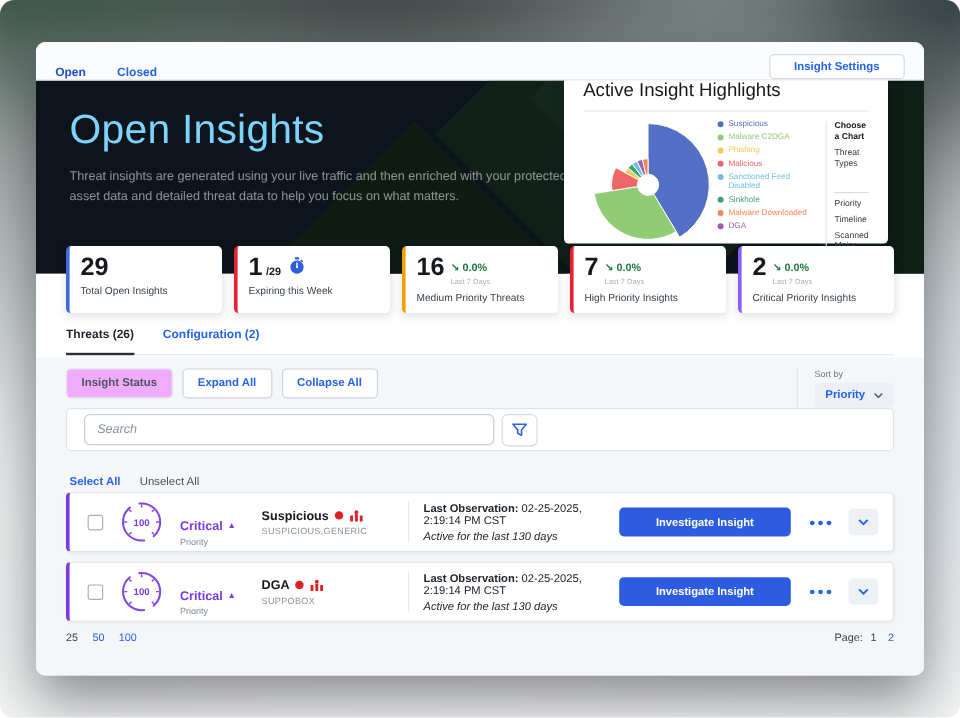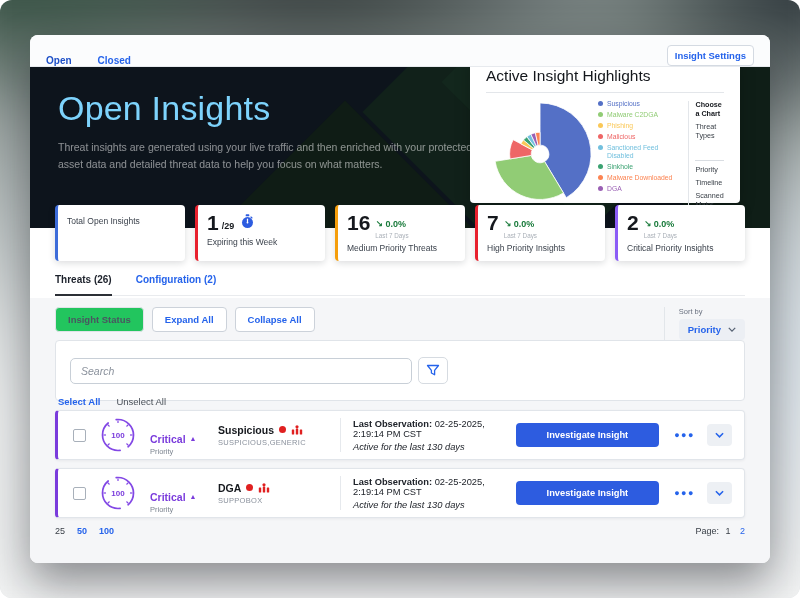--- a/index.html
+++ b/index.html
@@ -19,21 +19,21 @@
   }
   .window { position:absolute; left:30px; top:35px; width:740px; height:528px; background:#fff;
     border-radius:8px; overflow:hidden; box-shadow:0 20px 45px rgba(8,12,18,.45); }
 
   
   .topbar { position:absolute; top:0; left:0; right:0; height:32px; background:#fbfcfd;
     border-bottom:1px solid #e7eaee; display:flex; align-items:flex-end; padding:0 16px; z-index:30; }
   .toplink { font-size:10px; font-weight:bold; color:#2563eb; margin-right:26px; cursor:pointer; }
   .toplink.active { color:#1d4fc7; }
   .settings-btn { margin-left:auto; background:#fff; border:1px solid #d4dae2; border-radius:4px;
-    padding:4px 7px; font-size:9.5px; font-weight:bold; color:#2563eb; cursor:pointer; }
+    padding:4px 20px; font-size:9.5px; font-weight:bold; color:#2563eb; cursor:pointer; }
 
   
   .hero { position:absolute; top:32px; left:0; right:0; height:161px; background:#0d141c; overflow:hidden; z-index:1; }
   .diamond { position:absolute; transform:rotate(45deg); }
   .d1 { left:380px; top:-70px; width:230px; height:230px; background:#11211a; }
   .d2 { left:598px; top:-130px; width:300px; height:300px; background:#0f1e17; }
   .d3 { left:215px; top:75px; width:200px; height:200px; background:#0f1c15; }
   .d4 { left:455px; top:-90px; width:210px; height:210px; background:transparent; border:26px solid #13271d; }
   .hero-text { position:absolute; left:28px; top:22px; z-index:2; }
   .hero-title { color:#7dd3fc; font-size:34px; font-weight:500; letter-spacing:.2px; }
@@ -74,31 +74,31 @@
     border-bottom:1px solid #e9ebee; z-index:5; }
   .tab { font-size:10px; font-weight:bold; padding-bottom:9px; cursor:pointer; }
   .tab.active { color:#1c212b; border-bottom:2px solid #2b2f36; margin-bottom:-1px; }
   .tab.inactive { color:#2563eb; }
 
   .lower { position:absolute; left:0; right:0; top:263px; bottom:0; background:#f5f6f8; z-index:4; }
 
   
   .toolbar { position:absolute; left:25px; right:25px; top:9px; display:flex; align-items:flex-start; }
   .tb-btn { font-size:9.5px; font-weight:bold; border-radius:4px; padding:6px 12px; margin-right:8px; cursor:pointer; }
-  .tb-gray { background:#22c55e; color:#4a5560; border:1px solid #e0e3e8; }
+  .tb-gray { background:#f0abfc; color:#4a5560; border:1px solid #e0e3e8; }
   .tb-outline { background:#fff; color:#2563eb; border:1px solid #ccd2da; }
   .sort-wrap { margin-left:auto; display:flex; }
   .sort-divider { width:1px; height:36px; background:#e2e6ea; margin-right:14px; }
   .sort-col { text-align:left; }
   .sort-label { font-size:7.5px; color:#6b7280; margin-bottom:3px; }
   .sort-control { background:#eceff4; border-radius:4px; padding:5px 9px; font-size:9.5px; font-weight:bold;
     color:#2563eb; display:flex; align-items:center; gap:7px; cursor:pointer; }
 
   
-  .search-panel { position:absolute; left:25px; right:25px; top:42px; height:61px; background:#fff;
+  .search-panel { position:absolute; left:25px; right:25px; top:42px; height:36px; background:#fff;
     border:1px solid #e0e4e9; border-radius:4px; display:flex; align-items:center; padding:0 14px; gap:6px; }
   .search-input { width:342px; height:26px; border:1px solid #c8cfd7; border-radius:5px; padding:0 10px;
     font-size:10.5px; font-style:italic; color:#3a4048; font-family:inherit; outline:none; background:#fff; }
   .search-input::placeholder { color:#8a919c; }
   .filter-btn { width:30px; height:27px; border:1px solid #d6dbe1; border-radius:5px; background:#fff;
     display:flex; align-items:center; justify-content:center; cursor:pointer; }
 
   
   .select-row { position:absolute; left:28px; top:98px; display:flex; gap:16px; font-size:9.5px; }
   .select-all { color:#2563eb; font-weight:bold; cursor:pointer; }
@@ -129,21 +129,21 @@
     border-radius:4px; padding:7px 31px; cursor:pointer; flex:none; }
   .dots-btn { margin-left:15px; color:#2563eb; font-weight:bold; font-size:9px; letter-spacing:1.5px; cursor:pointer; flex:none; }
   .chev-btn { margin-left:12px; margin-right:12px; width:25px; height:22px; background:#edf0f4; border-radius:4px;
     display:flex; align-items:center; justify-content:center; cursor:pointer; flex:none; }
 
   
   .footer { position:absolute; left:25px; right:25px; top:228px; display:flex; justify-content:space-between;
     font-size:9px; }
   .sizes span { margin-right:12px; cursor:pointer; }
   .size-current { color:#3a4048; }
-  .size-link { color:#2563eb;font-weight:bold; }
+  .size-link { color:#2563eb; }
   .pages { color:#3a4048; }
   .page-link { color:#2563eb; margin-left:7px; cursor:pointer; }
   .page-current { margin-left:4px; }
 </style>
 </head>
 <body>
 
 <div class="stage">
   <div class="backdrop"></div>
 
@@ -233,20 +233,24 @@
   <li>Scanned Major Threats</li>
 
   <li>Problem Assets</li>
 </ul>
         </div>
       </div>
     </div>
 
     <div class="stats" id="stats-row">
   <div class="stat-card" style="border-left-color: rgb(61, 108, 217);">
+    <div class="stat-top">
+      <span class="stat-num">29</span>
+
+    </div>
     <div class="stat-label">Total Open Insights</div>
   </div>
 
   <div class="stat-card" style="border-left-color: rgb(232, 33, 46);">
     <div class="stat-top">
       <span class="stat-num">1</span>
       <span class="stat-frac">/29</span>
       <svg class="stopwatch" width="13" height="15" viewBox="0 0 13 15">
         <rect x="4.7" y="0.3" width="3.6" height="2" rx="0.6" fill="#2d5ce0"></rect>
         <rect x="10" y="2.2" width="2.4" height="1.3" rx="0.5" transform="rotate(42 10 2.2)" fill="#2d5ce0"></rect>

